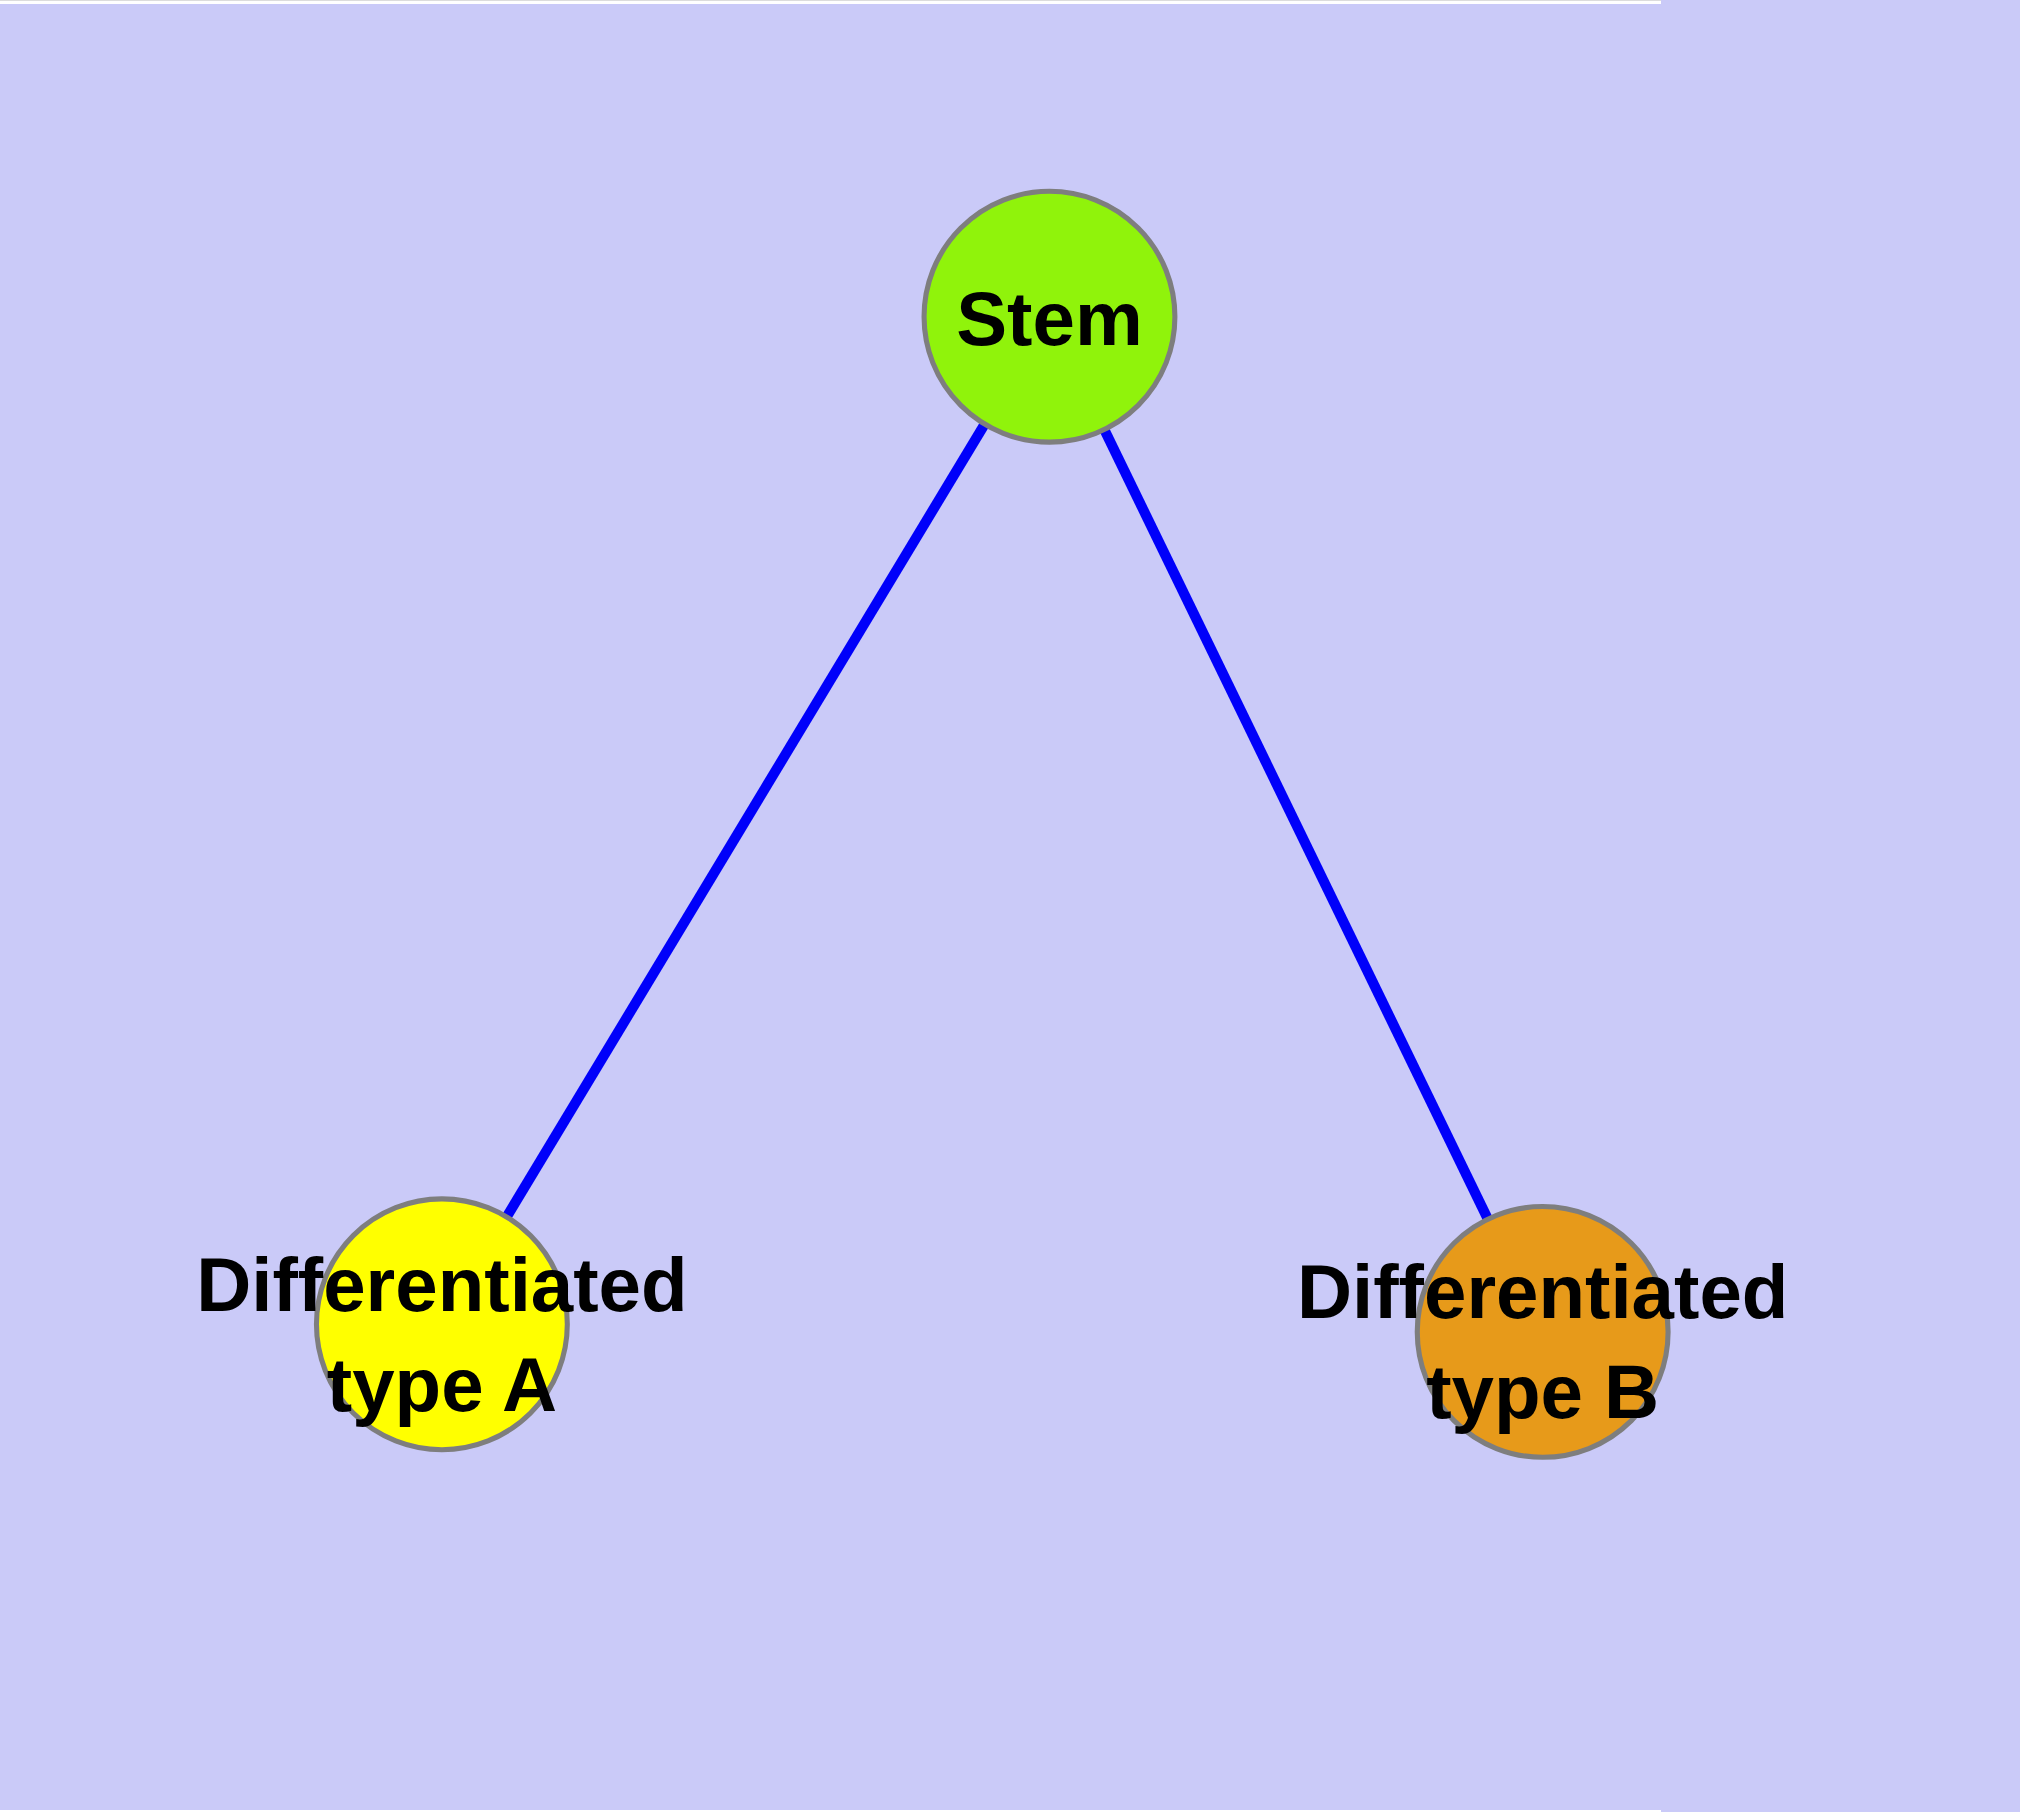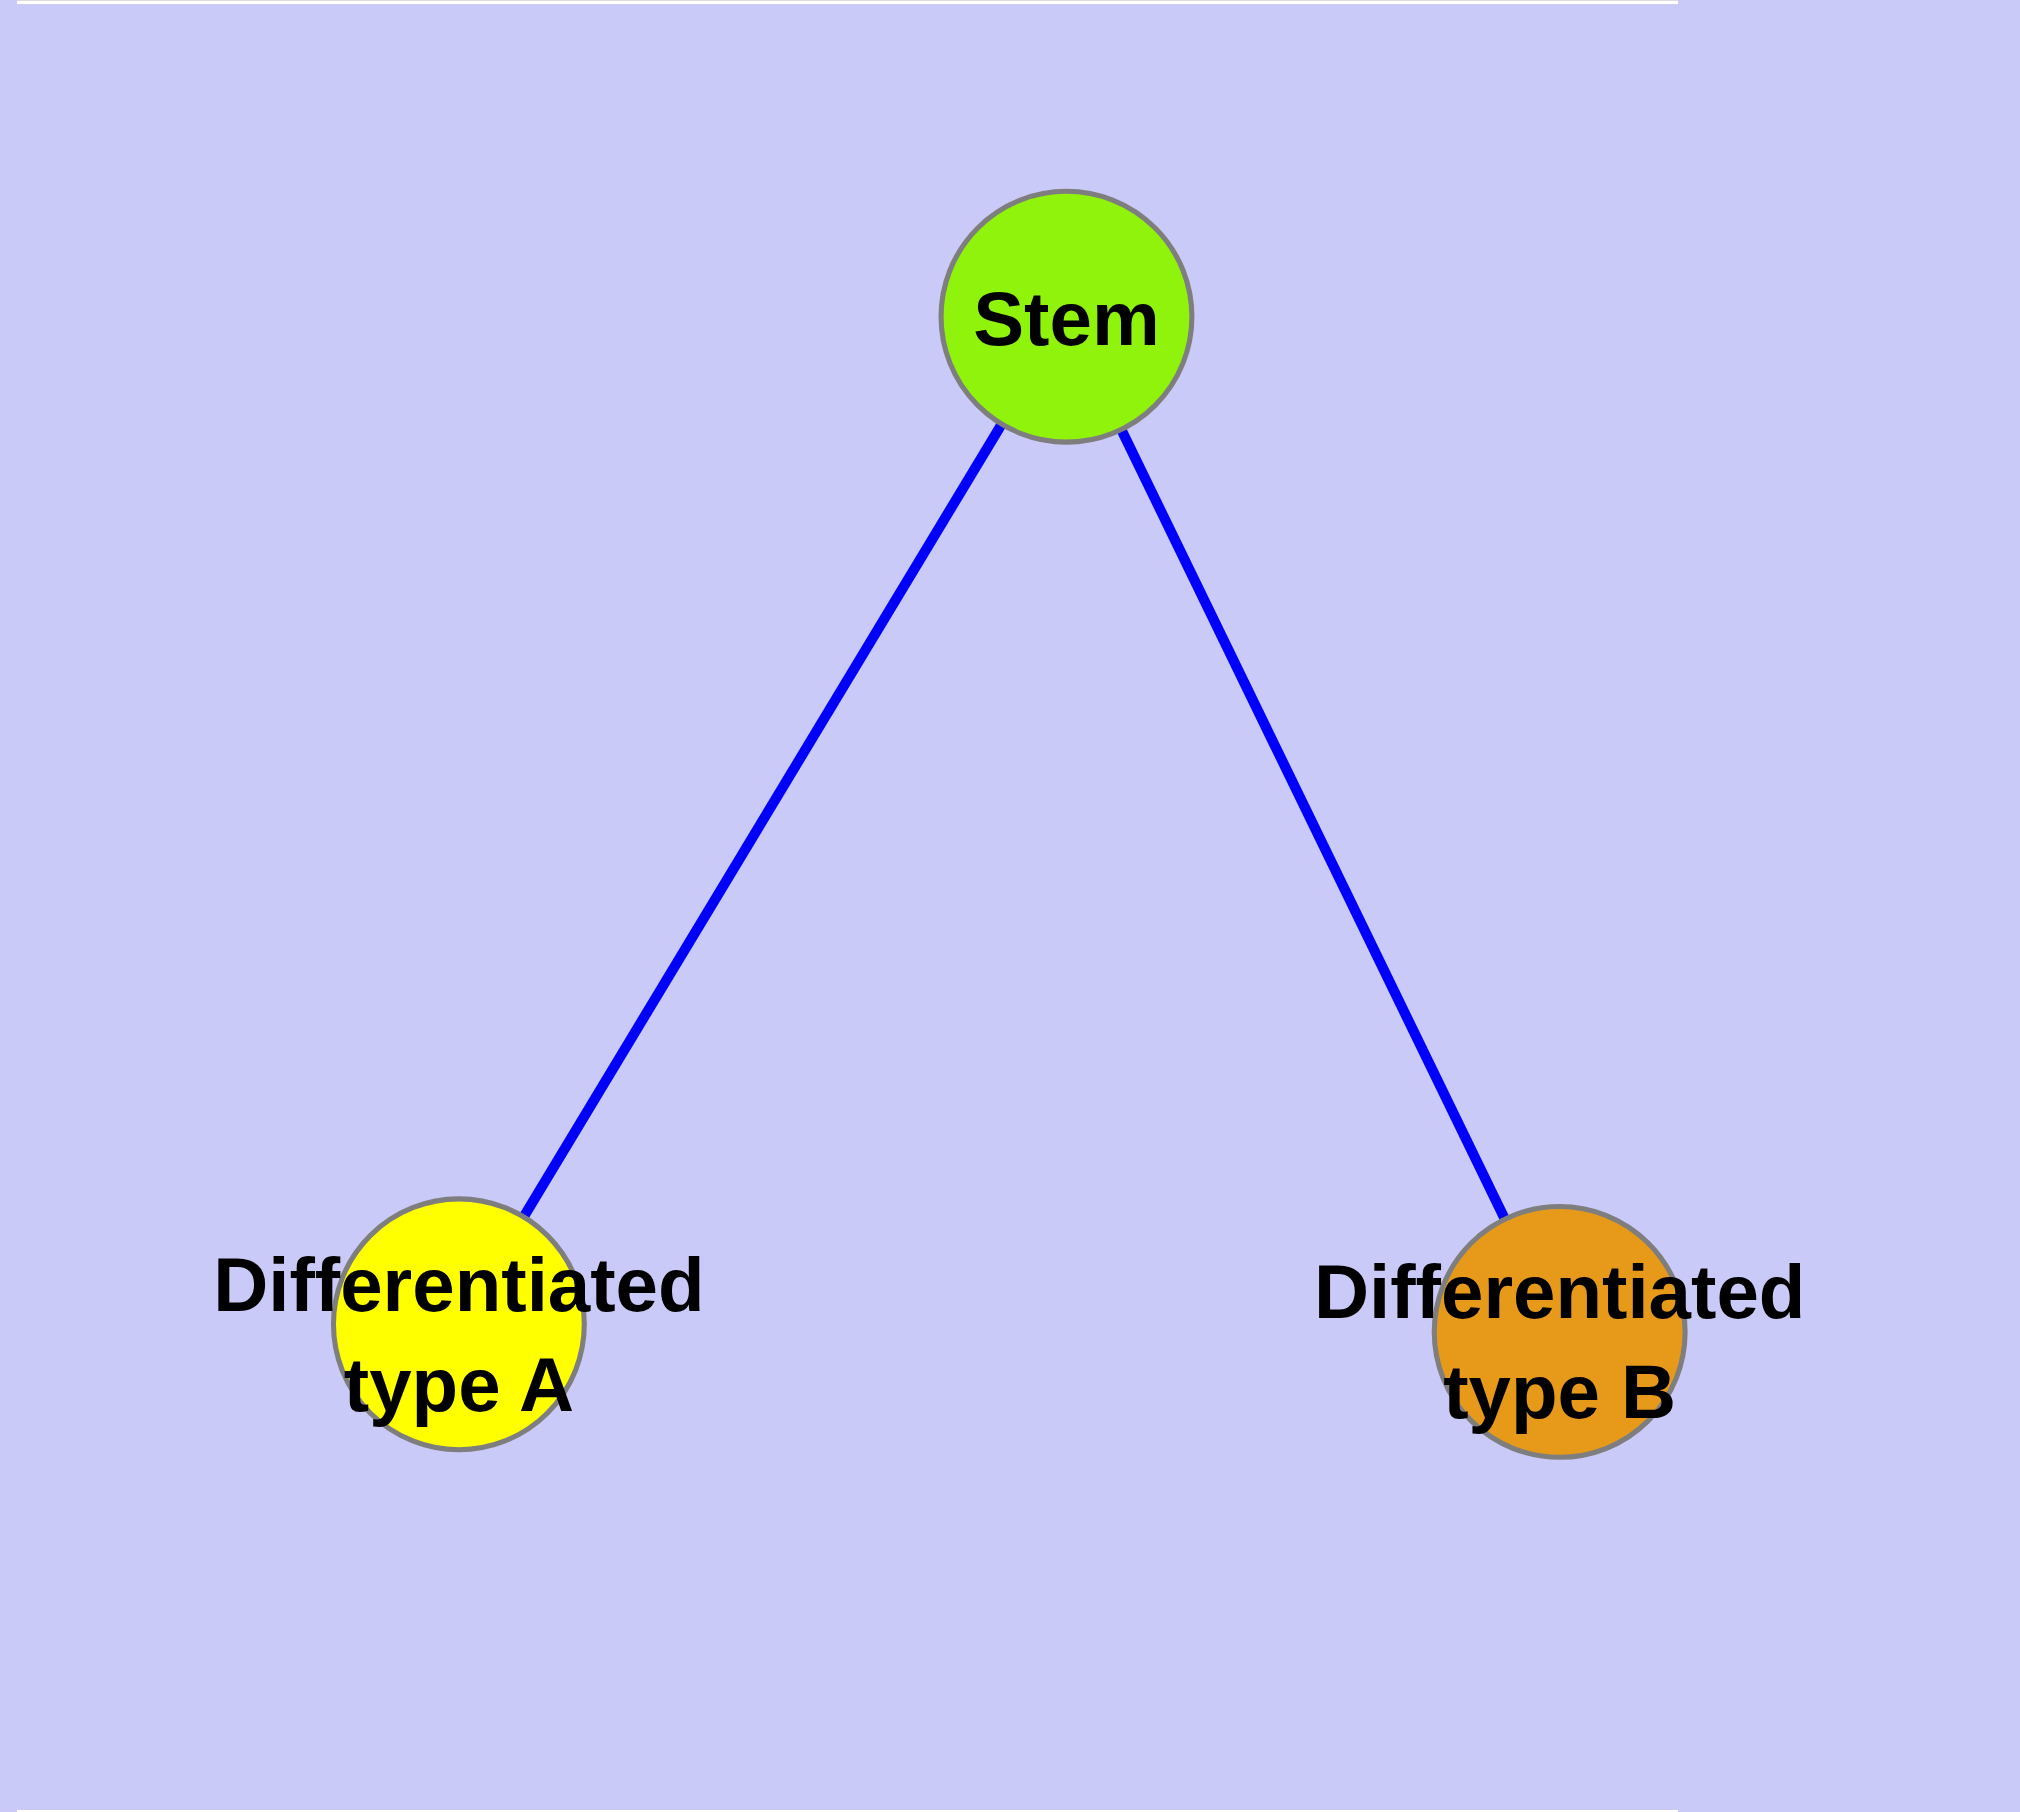--- a/index.html
+++ b/index.html
@@ -8,21 +8,21 @@
   }
   body {
     width: 2021px;
     height: 1812px;
     position: relative;
     overflow: hidden;
     font-family: "Liberation Sans", sans-serif;
   }
   #frame {
     position: absolute;
-    left: 17px;
+    left: 0;
     top: 0;
     width: 1661px;
     height: 1812px;
   }
   #top-strip {
     position: absolute;
     left: 0;
     top: 0;
     width: 100%;
     height: 4.2px;

